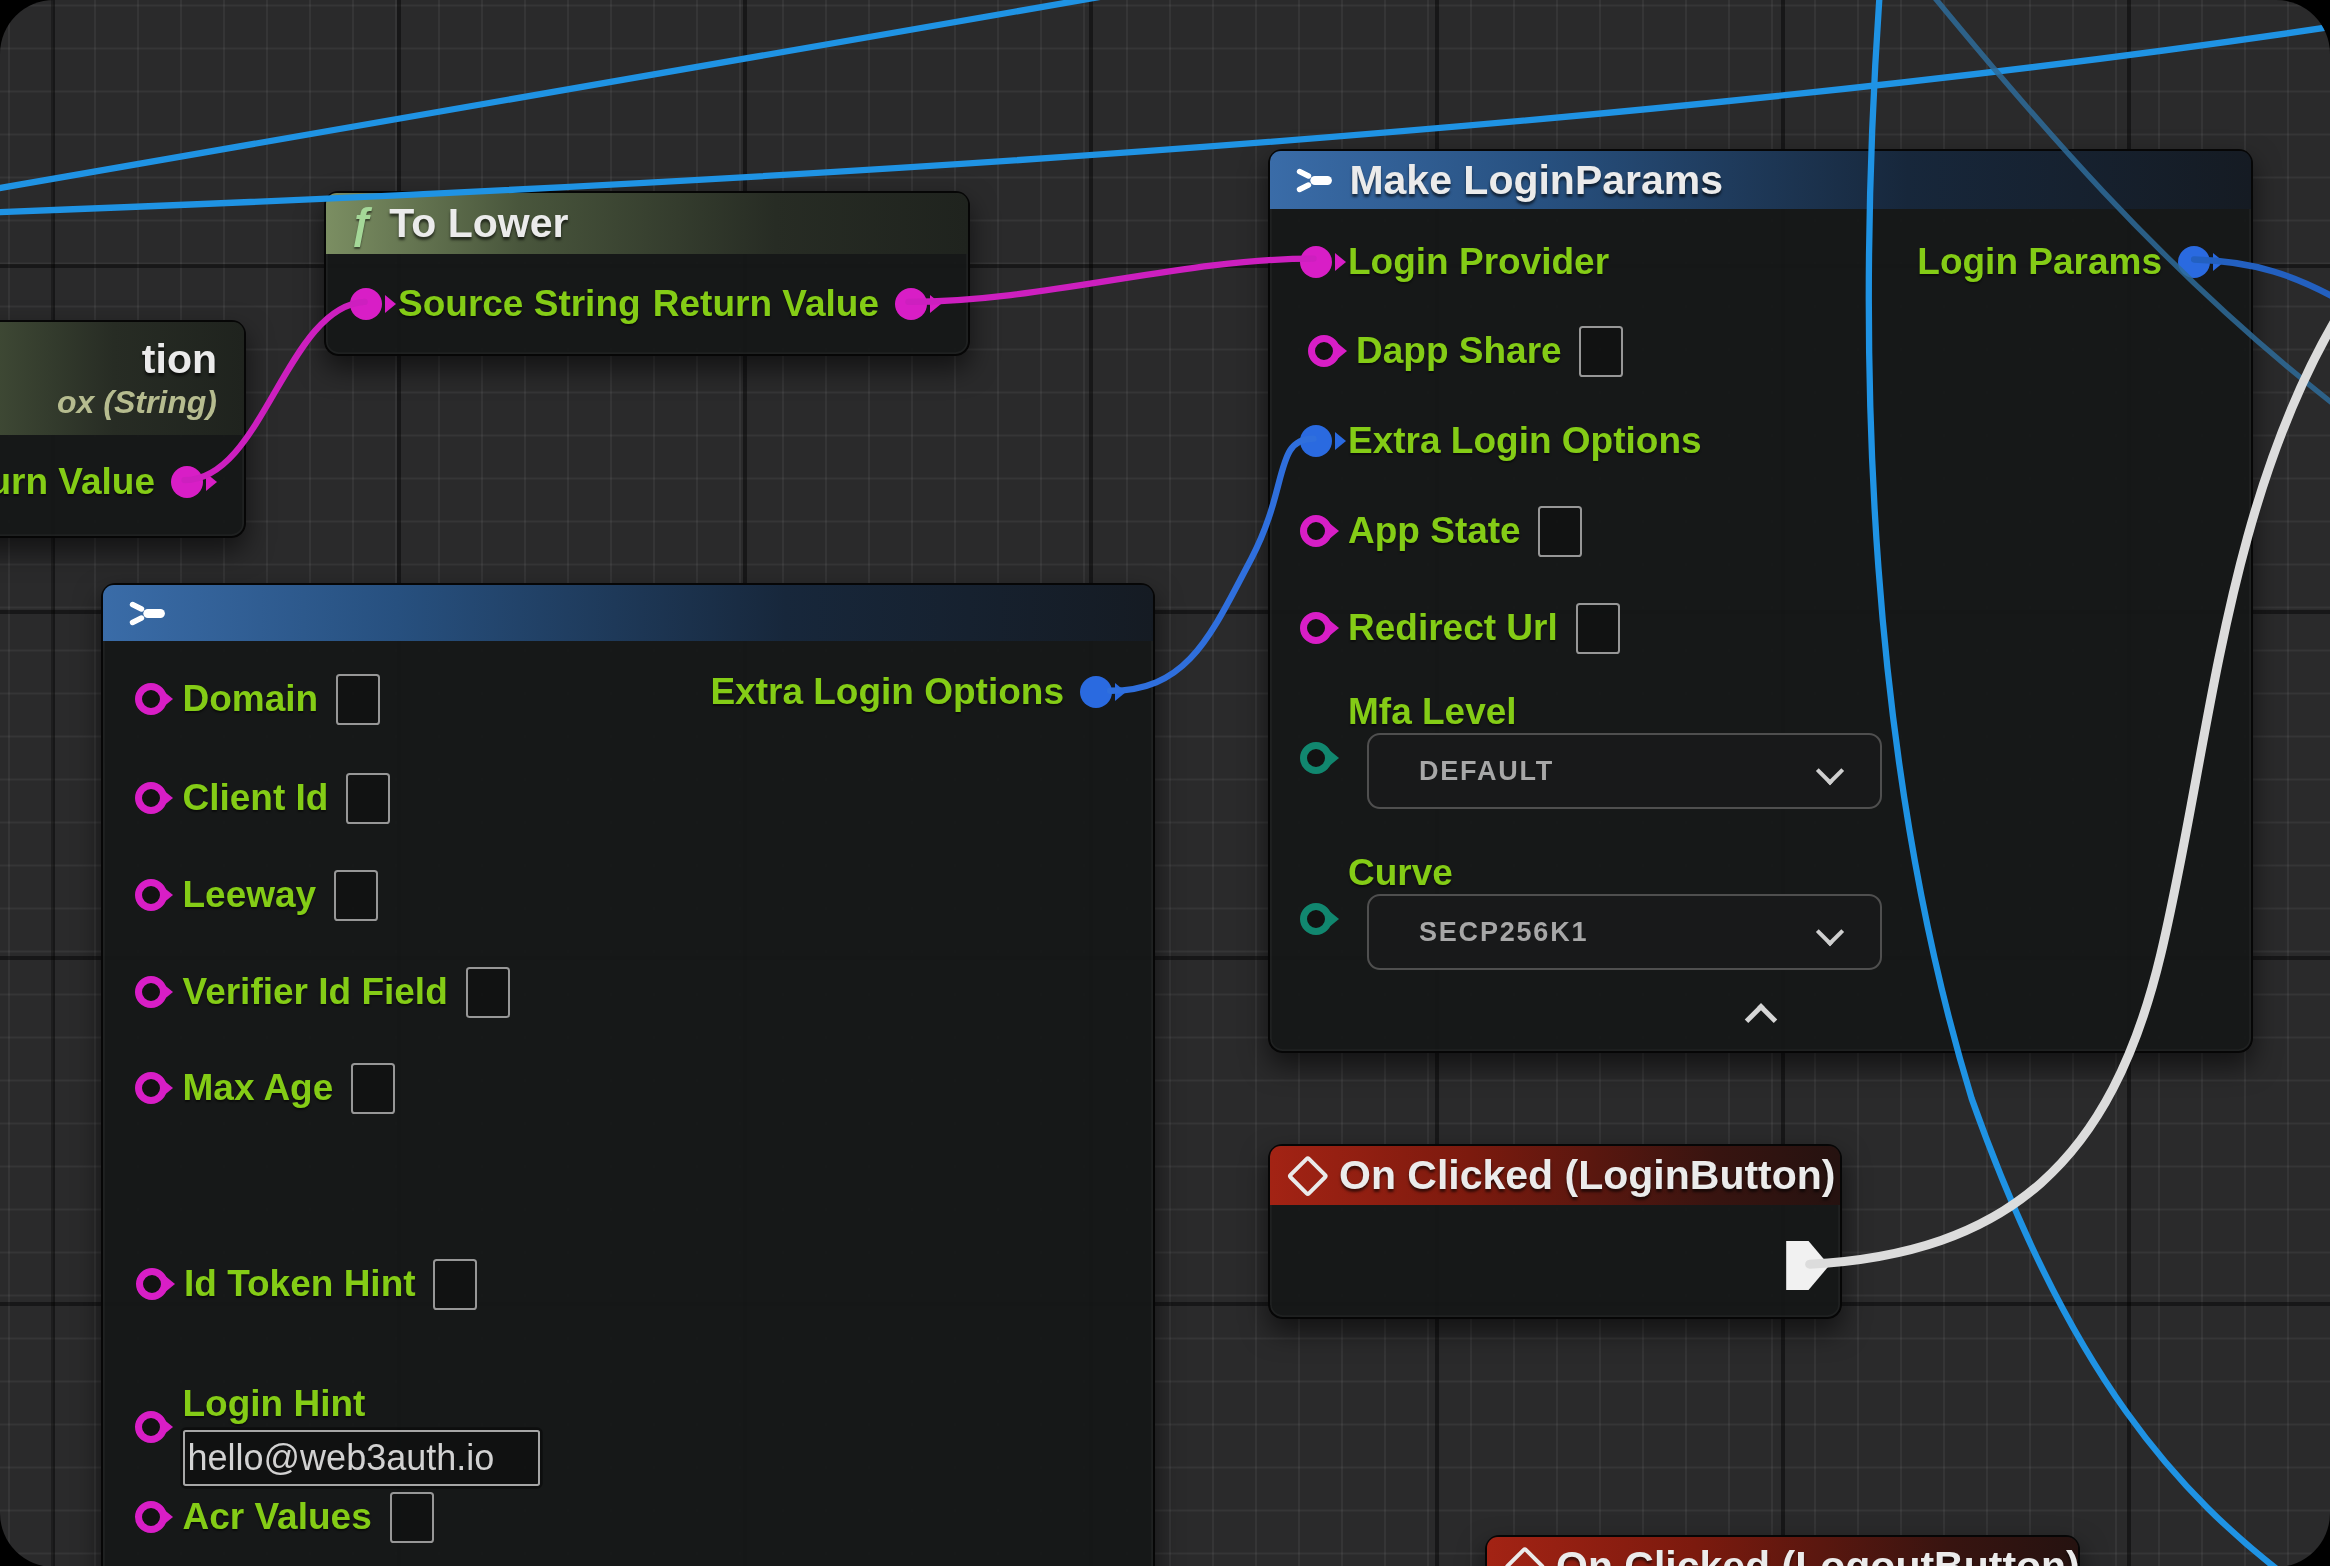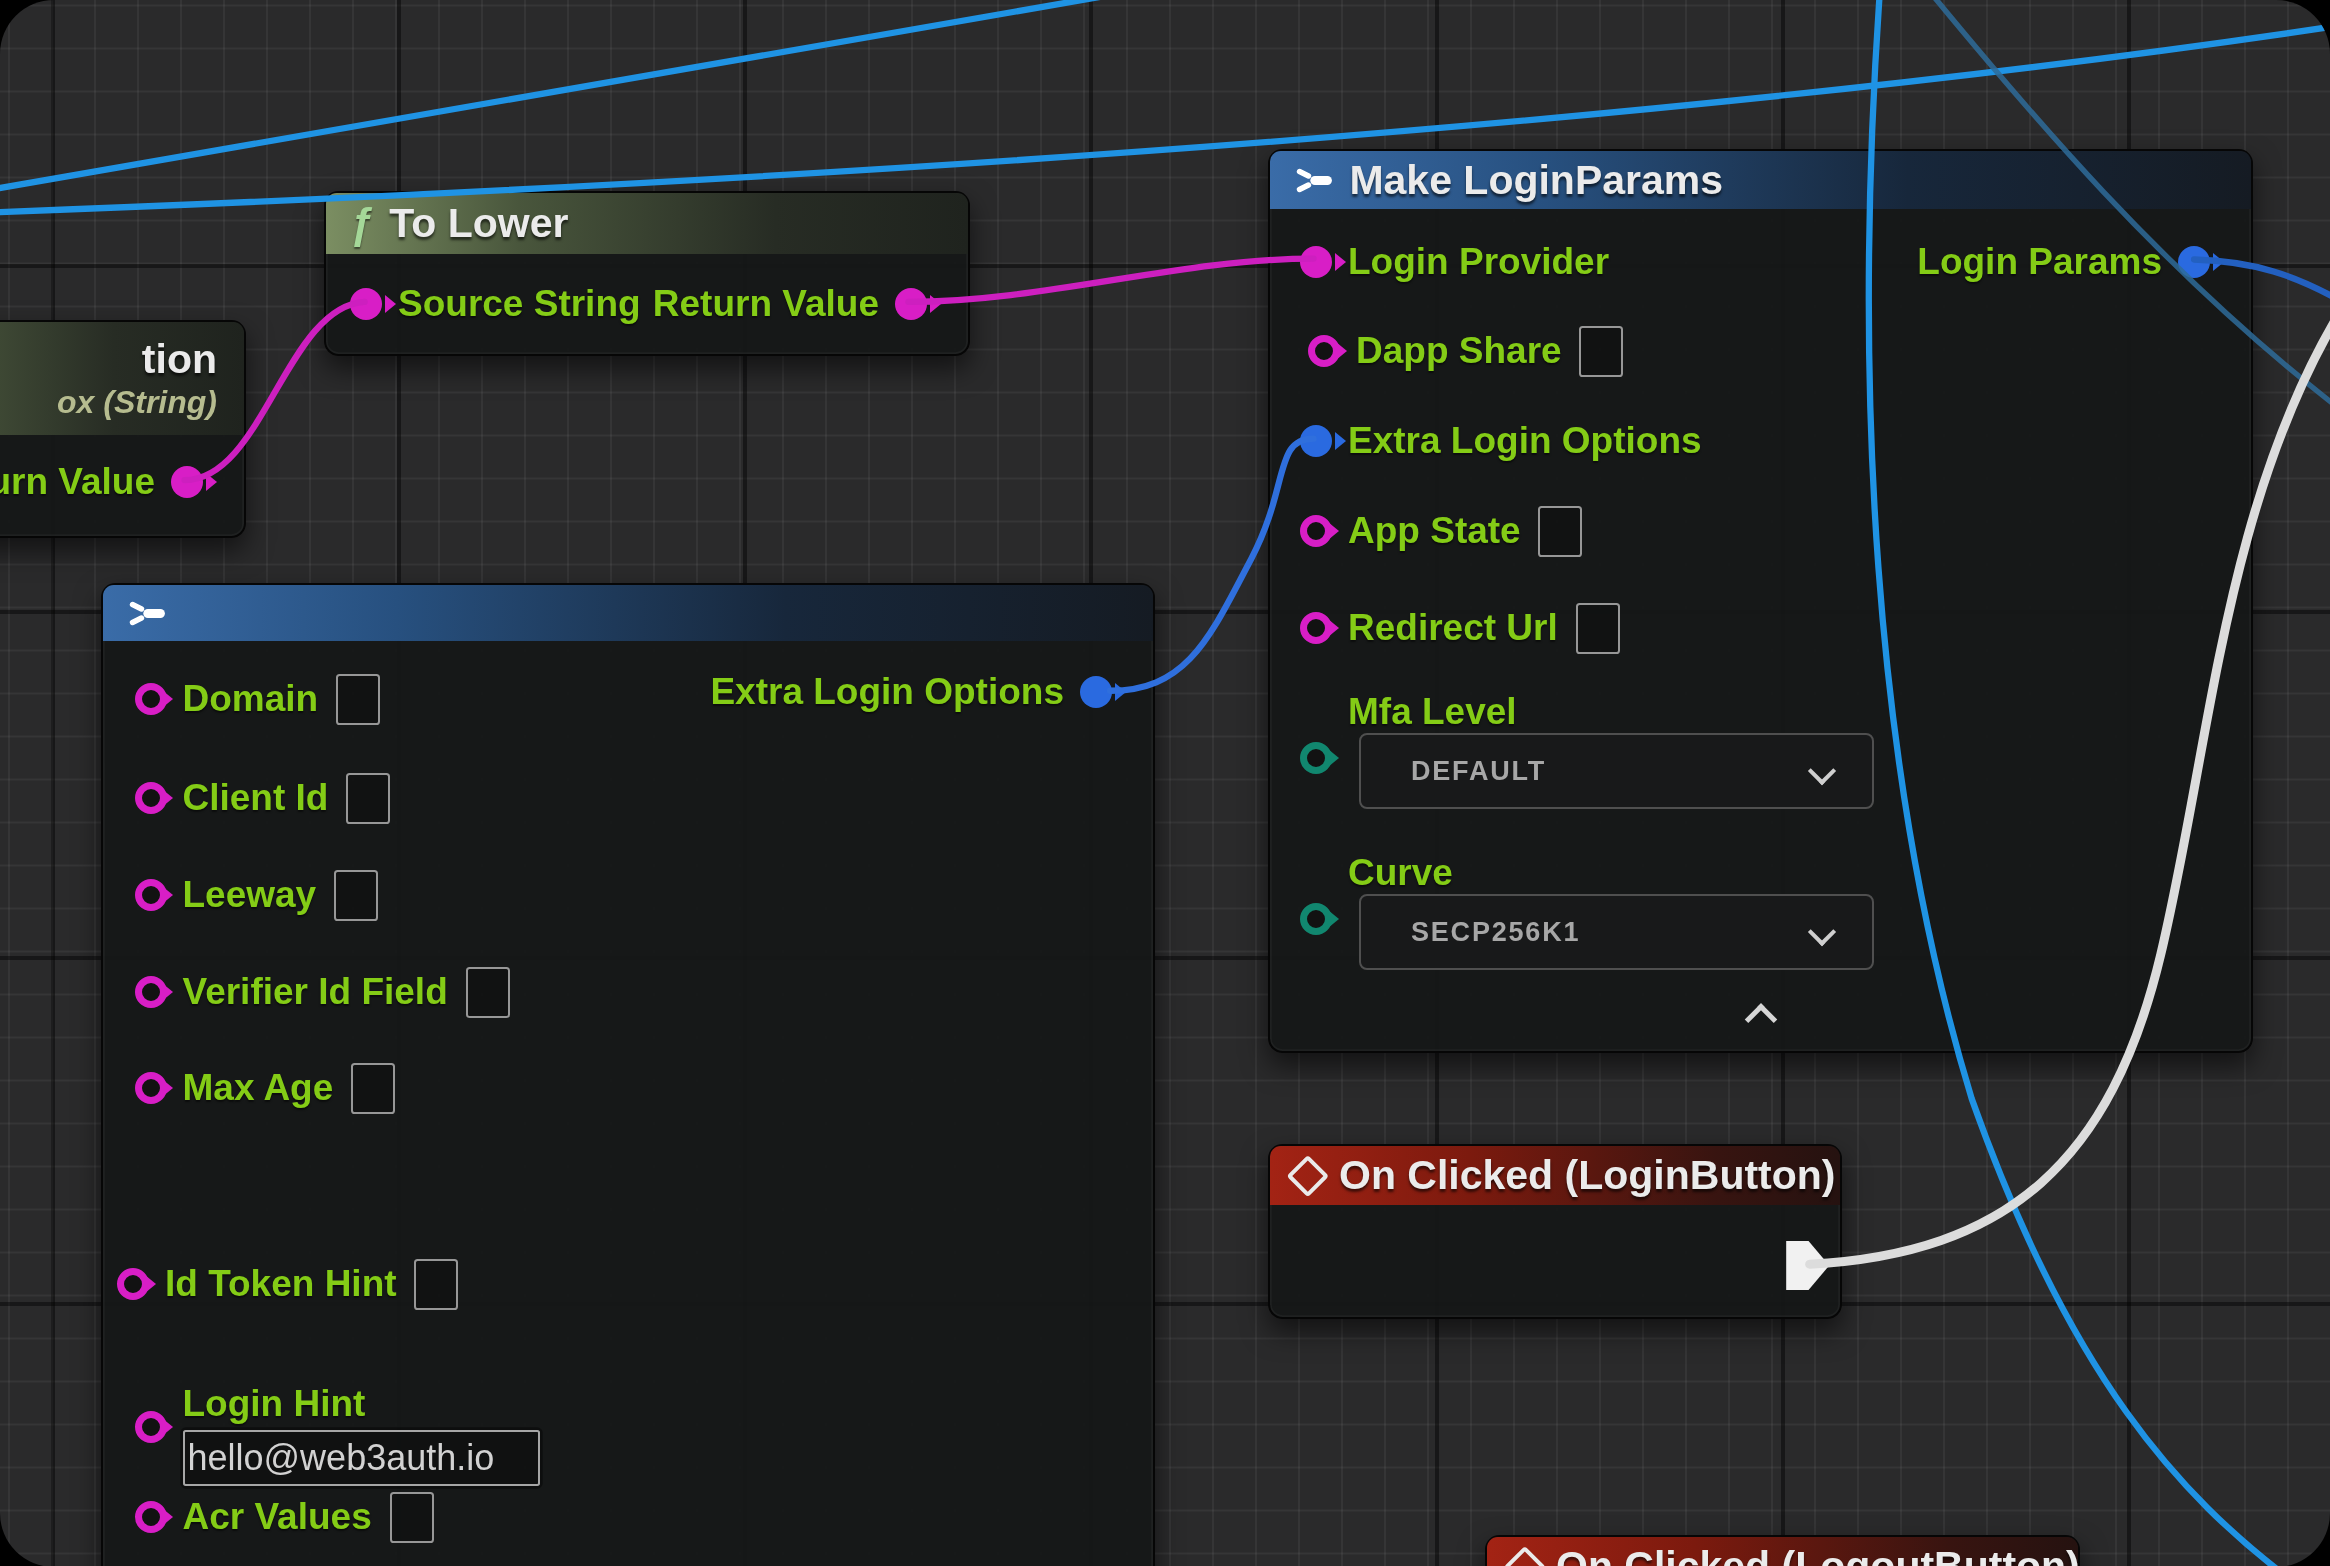--- a/index.html
+++ b/index.html
@@ -44,21 +44,21 @@
   }
   .pk{color:#d81ec6;} .pb{color:#2a6ae0;} .pt{color:#11876f;}
   .box{width:40px;height:47px;border:2.7px solid #979797;border-radius:3.6px;background:rgba(8,8,8,0.3);flex:none;margin-left:1.8px;}
   .txtfield{
     width:353px;height:52px;border:2.7px solid #a6a6a6;border-radius:2.7px;background:rgba(5,5,5,0.35);
     box-shadow:0 0 0 2.7px rgba(0,0,0,0.4);display:flex;align-items:center;
   }
   .txtfield span{font-size:36px;color:#d2d2d2;padding-left:3px;white-space:nowrap;}
   .dd-col{display:flex;flex-direction:column;}
   .dropdown{
-    width:511px;height:72px;margin-left:11px;border:2.7px solid #4f4f4f;border-radius:8px;
+    width:511px;height:72px;margin-left:19px;border:2.7px solid #4f4f4f;border-radius:13px;
     background:#18191a;display:flex;align-items:center;
   }
   .dd-value{font-size:27px;letter-spacing:1.8px;color:#a7a7a7;padding-left:50px;font-weight:600;}
   .chev{width:16px;height:16px;border-right:4.5px solid #cfcfcf;border-bottom:4.5px solid #cfcfcf;transform:rotate(45deg);margin-left:auto;margin-right:40px;flex:none;}
   .chev-up{position:absolute;left:50%;bottom:20px;width:18px;height:18px;border-right:5.4px solid #d6d6d6;border-bottom:5.4px solid #d6d6d6;transform:translateX(-50%) rotate(-135deg);}
   .exec-pin{
     position:absolute;width:43px;height:49px;background:#f1f1f1;
     clip-path:polygon(0 0,52% 0,100% 50%,52% 100%,0 100%);
   }
   .wires{position:absolute;inset:0;pointer-events:none;}
@@ -121,21 +121,21 @@
     <div class="pin-row" style="top:382px;padding-left:31.5px;">
       <span class="pin hollow pk"></span>
       <span class="label">Verifier Id Field</span>
       <span class="box"></span>
     </div>
     <div class="pin-row" style="top:478px;padding-left:31.5px;">
       <span class="pin hollow pk"></span>
       <span class="label">Max Age</span>
       <span class="box"></span>
     </div>
-    <div class="pin-row" style="top:674px;padding-left:14px;">
+    <div class="pin-row" style="top:674px;padding-left:33px;">
       <span class="pin hollow pk"></span>
       <span class="label">Id Token Hint</span>
       <span class="box"></span>
     </div>
     <div class="pin-row" style="top:770px;padding-left:31.5px;height:auto;align-items:flex-start;">
       <span class="pin hollow pk" style="margin-top:56px;"></span>
       <div class="dd-col" style="gap:5.4px;margin-top:28px;">
         <span class="label">Login Hint</span>
         <div class="txtfield">
           <span>hello@web3auth.io</span>

